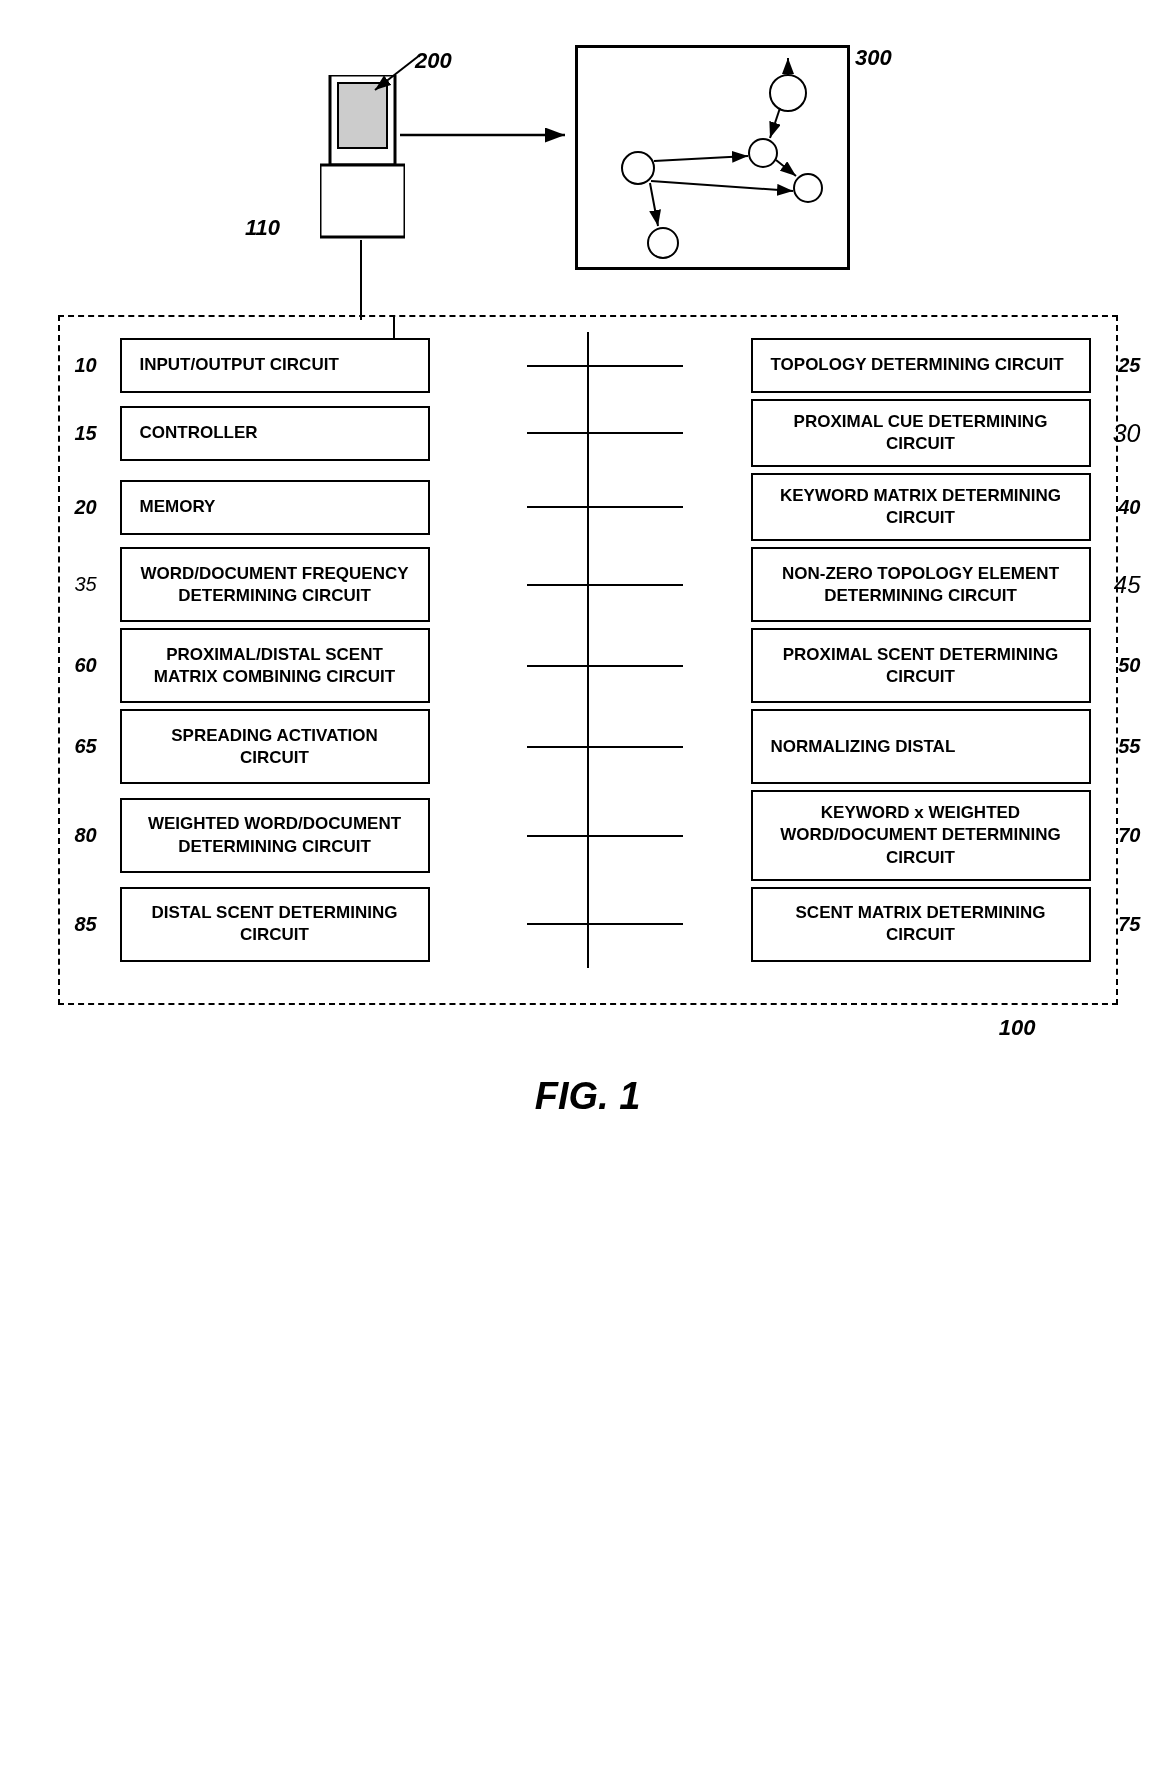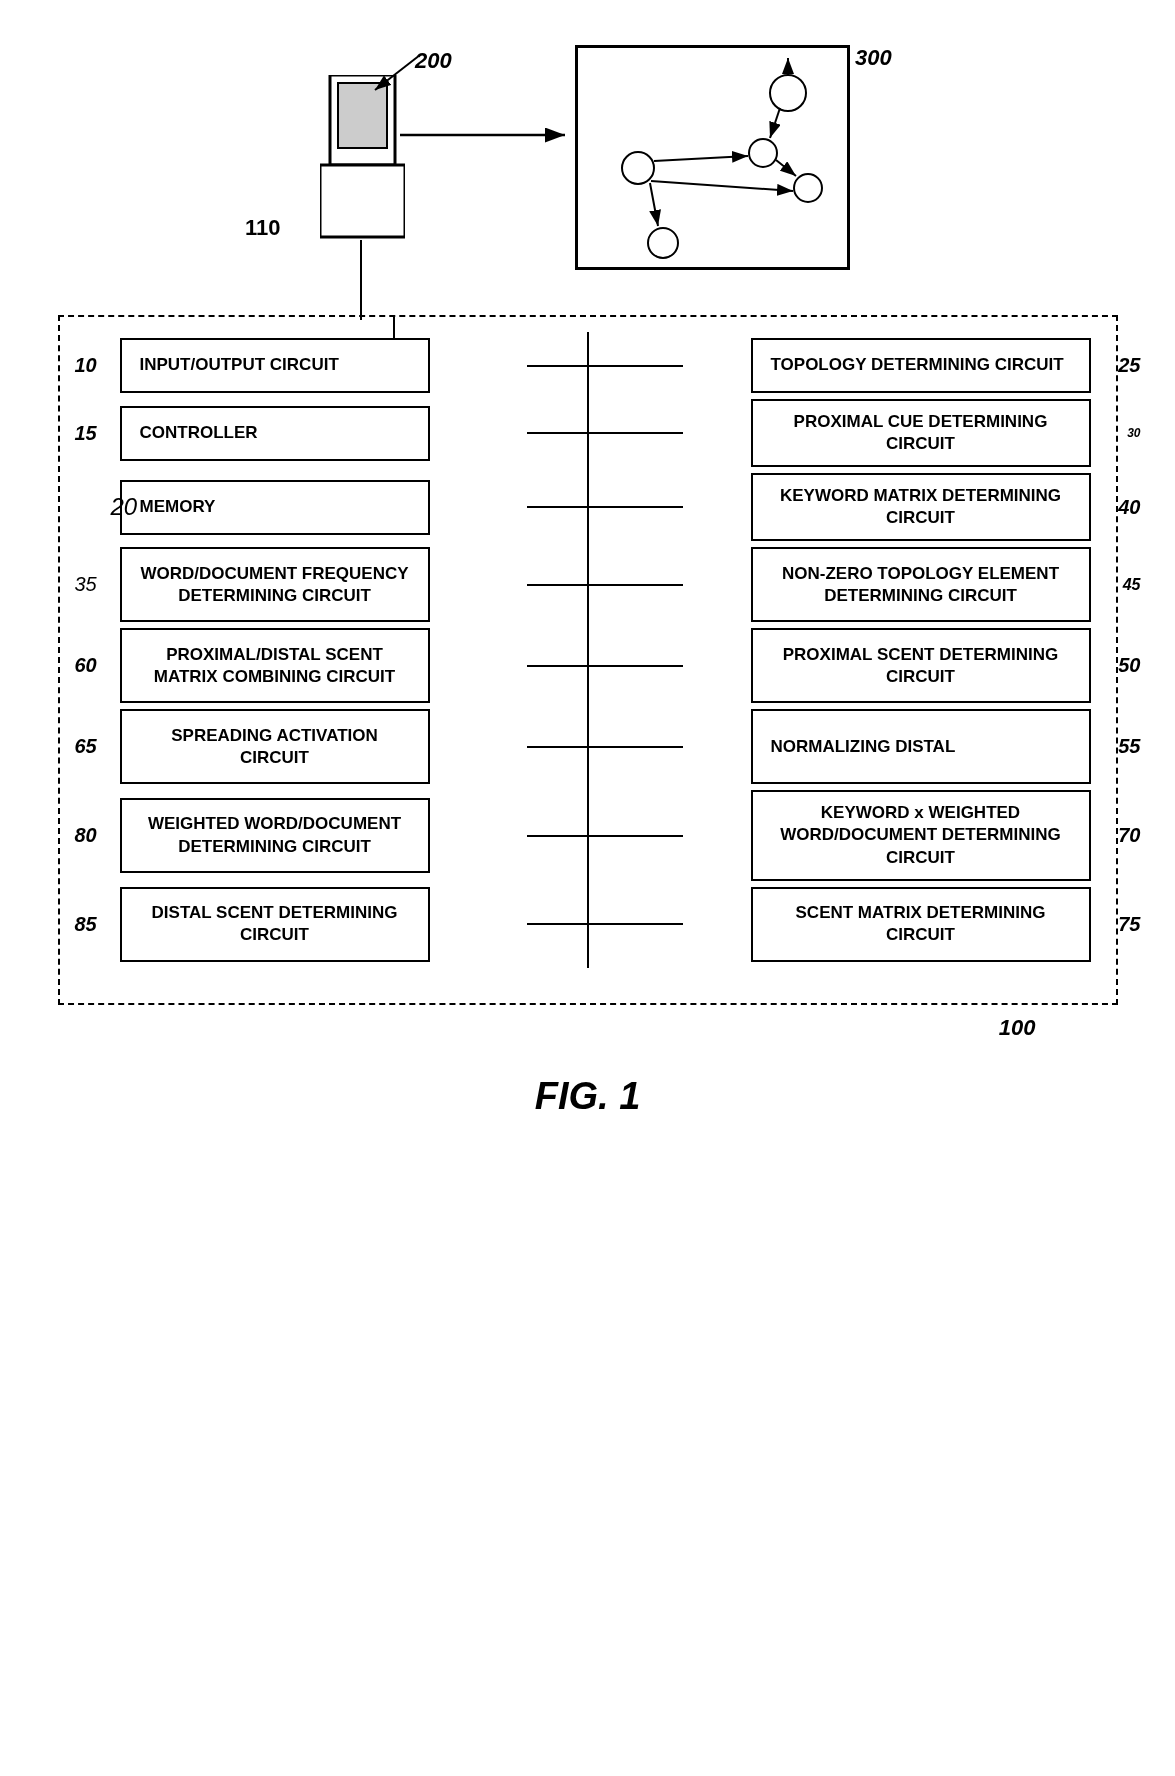--- a/index.html
+++ b/index.html
@@ -89,21 +89,21 @@
       background: #000;
     }
   </style>
 </head>
 <body>
 
 <div class="page-container">
 
   <div class="top-section">
 
-    <div style="position:absolute; left:185px; top:195px; font-size:22px; font-weight:bold;">110</div>
+    <div style="position:absolute; left:185px; top:195px; font-style:italic; font-size:22px; font-weight:bold;">110</div>
 
     <div style="position:absolute; left:260px; top:55px;">
       <svg width="85" height="165" viewBox="0 0 85 165">
 
         <rect x="10" y="0" width="65" height="90" fill="white" stroke="black" stroke-width="3"></rect>
         <rect x="18" y="8" width="49" height="65" fill="#ccc" stroke="black" stroke-width="2"></rect>
 
         <rect x="0" y="90" width="85" height="72" fill="white" stroke="black" stroke-width="3"></rect>
       </svg>
     </div>
@@ -200,25 +200,25 @@
         </div>
       </div>
       <div class="center-connector">
         <div class="h-line"></div>
       </div>
       <div class="right-box-wrap">
         <div class="circuit-box circuit-box-right">
           <span>PROXIMAL CUE DETERMINING CIRCUIT</span>
         </div>
       </div>
-      <div style="position:absolute; right:-50px; font-style:italic; font-size:12px; font-weight:bold;">30</div>
-    </div>
-
-    <div class="row-wrapper">
-      <div style="position:absolute; left:-45px; font-style:italic; font-size:24px; font-weight:normal;margin-left:36px;">20</div>
+      <div style="position:absolute; right:-50px; font-style:italic; font-size:25px; font-weight:normal;">30</div>
+    </div>
+
+    <div class="row-wrapper">
+      <div style="position:absolute; left:-45px; font-style:italic; font-size:20px; font-weight:bold;">20</div>
       <div class="left-box-wrap">
         <div class="circuit-box circuit-box-left">
           <span>MEMORY</span>
         </div>
       </div>
       <div class="center-connector">
         <div class="h-line"></div>
       </div>
       <div class="right-box-wrap">
         <div class="circuit-box circuit-box-right">
@@ -236,21 +236,21 @@
         </div>
       </div>
       <div class="center-connector">
         <div class="h-line"></div>
       </div>
       <div class="right-box-wrap">
         <div class="circuit-box circuit-box-right" style="min-height:75px;">
           <span>NON-ZERO TOPOLOGY ELEMENT DETERMINING CIRCUIT</span>
         </div>
       </div>
-      <div style="position:absolute; right:-50px; font-style:italic; font-size:16px; font-weight:bold;">45</div>
+      <div style="position:absolute; right:-50px; font-style:italic; font-size:24px; font-weight:normal;">45</div>
     </div>
 
     <div class="row-wrapper">
       <div style="position:absolute; left:-45px; font-style:italic; font-size:20px; font-weight:bold;">60</div>
       <div class="left-box-wrap">
         <div class="circuit-box circuit-box-left" style="min-height:75px;">
           <span>PROXIMAL/DISTAL SCENT MATRIX COMBINING CIRCUIT</span>
         </div>
       </div>
       <div class="center-connector">

